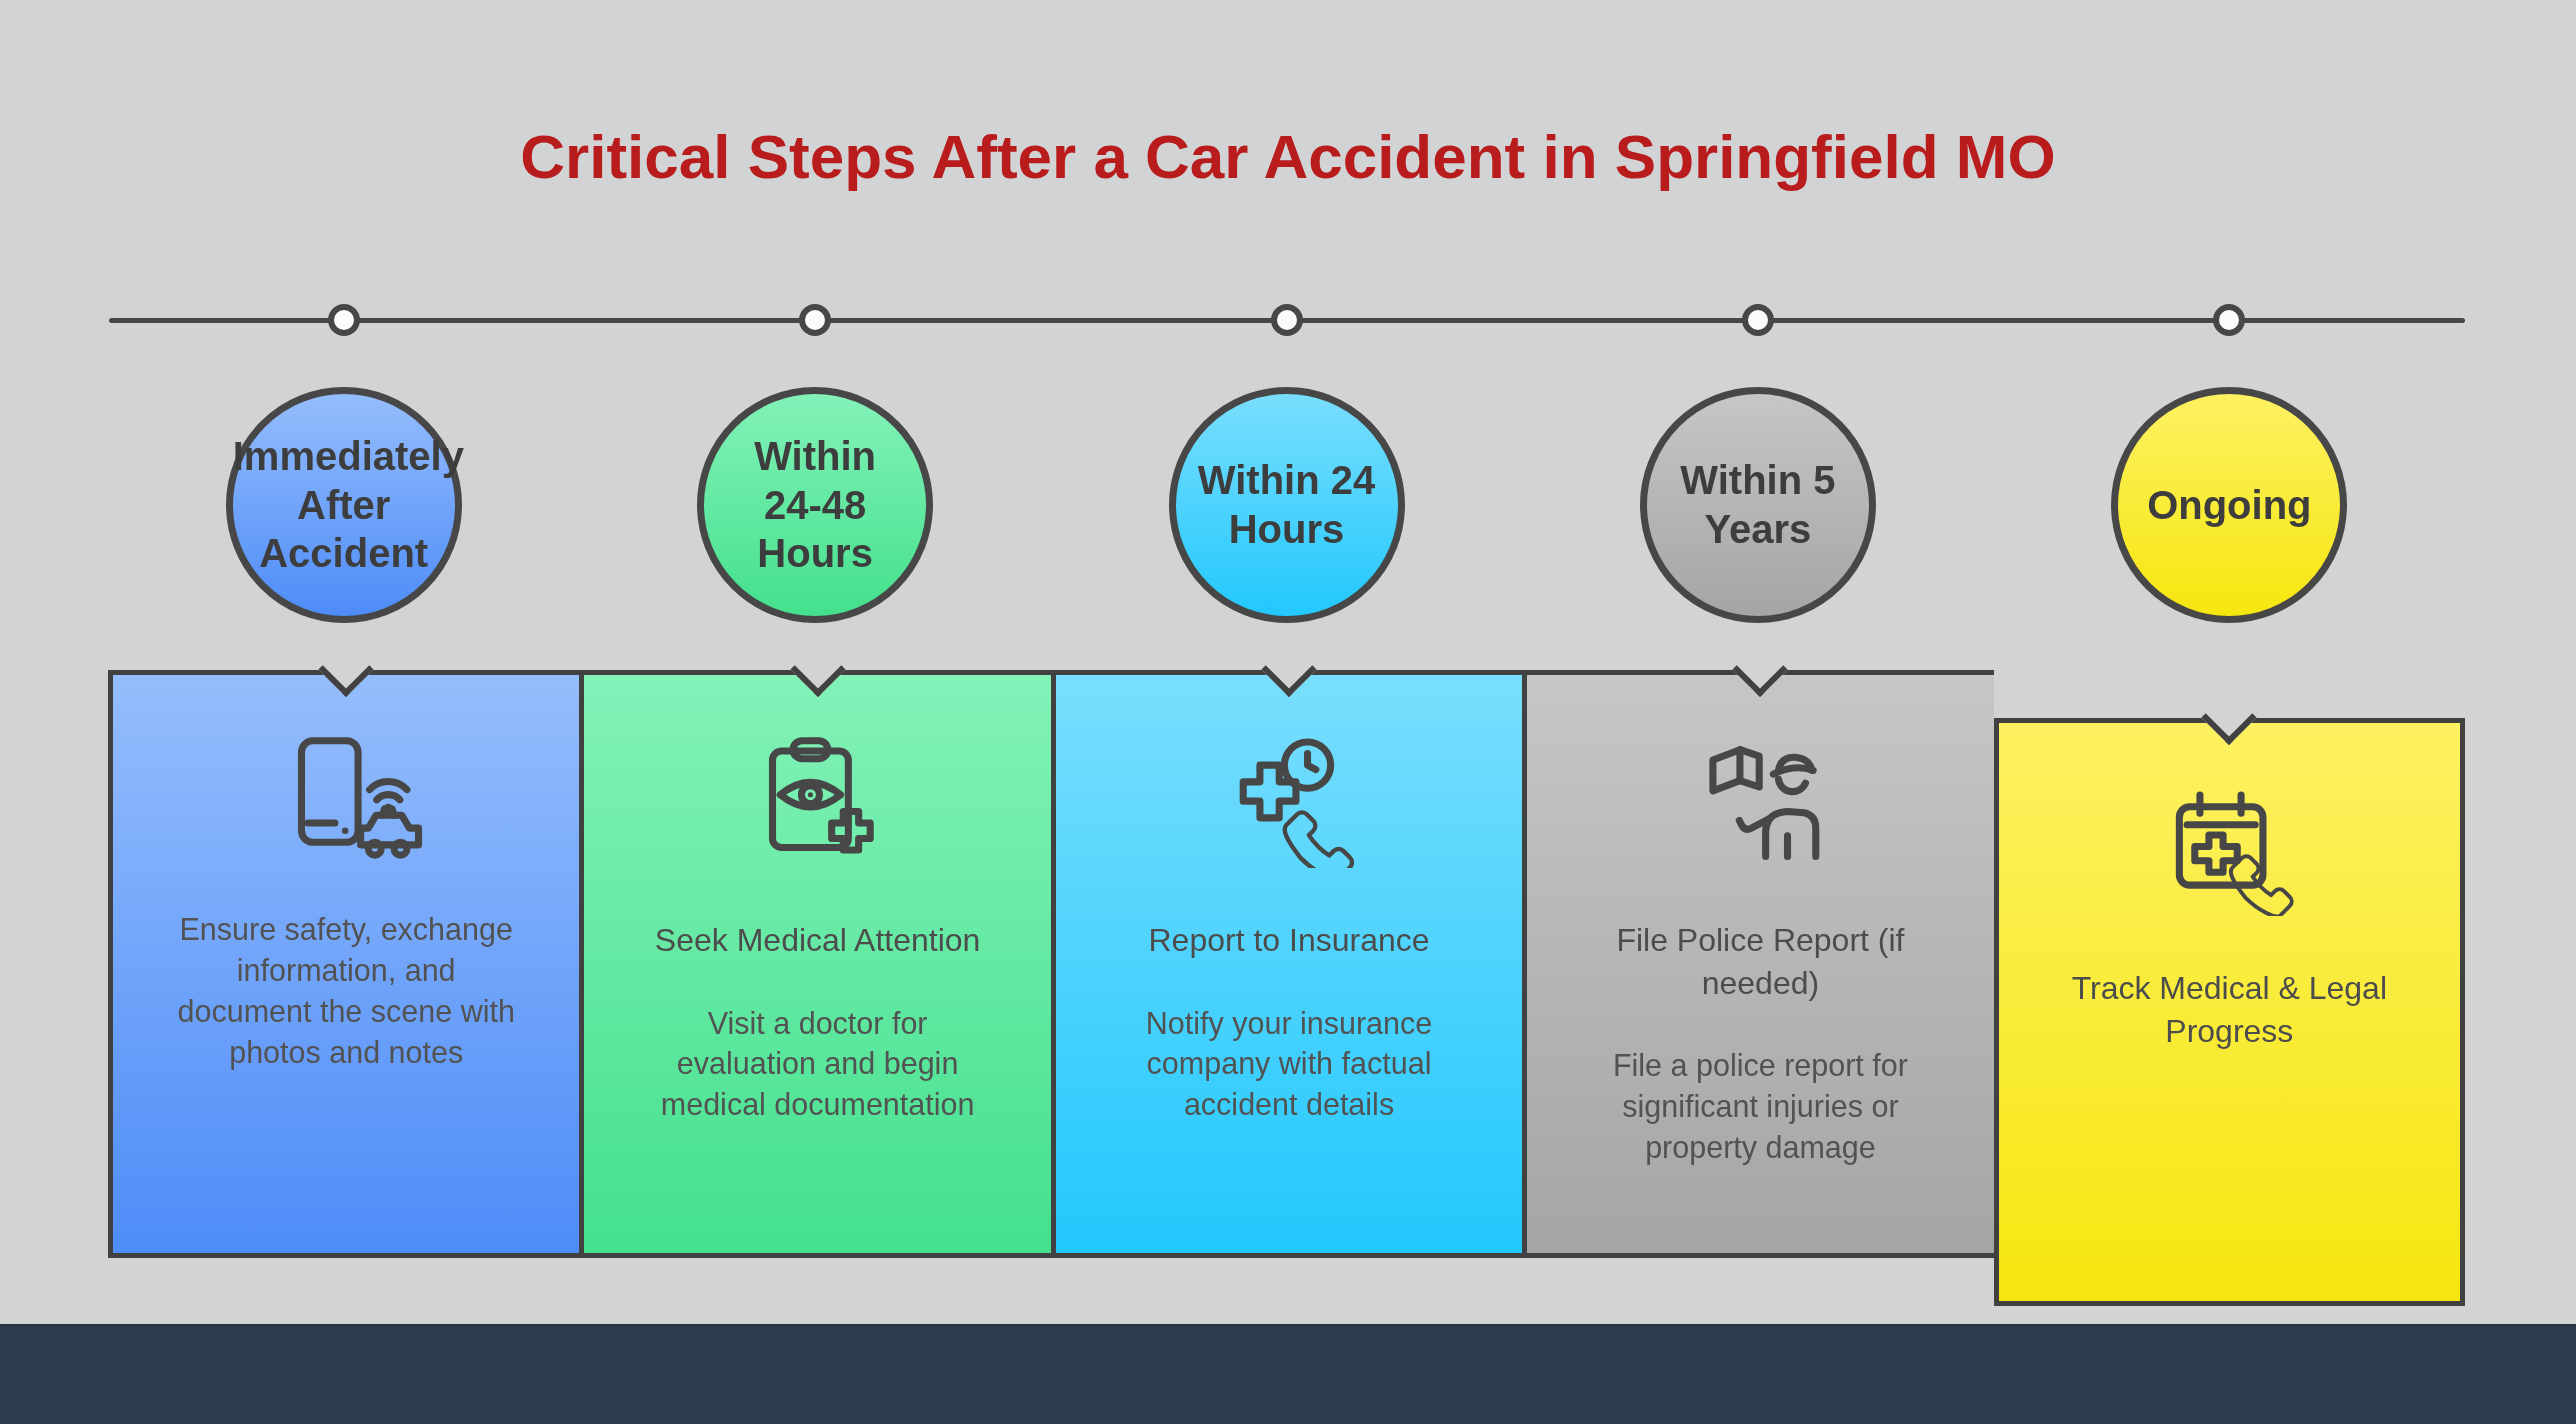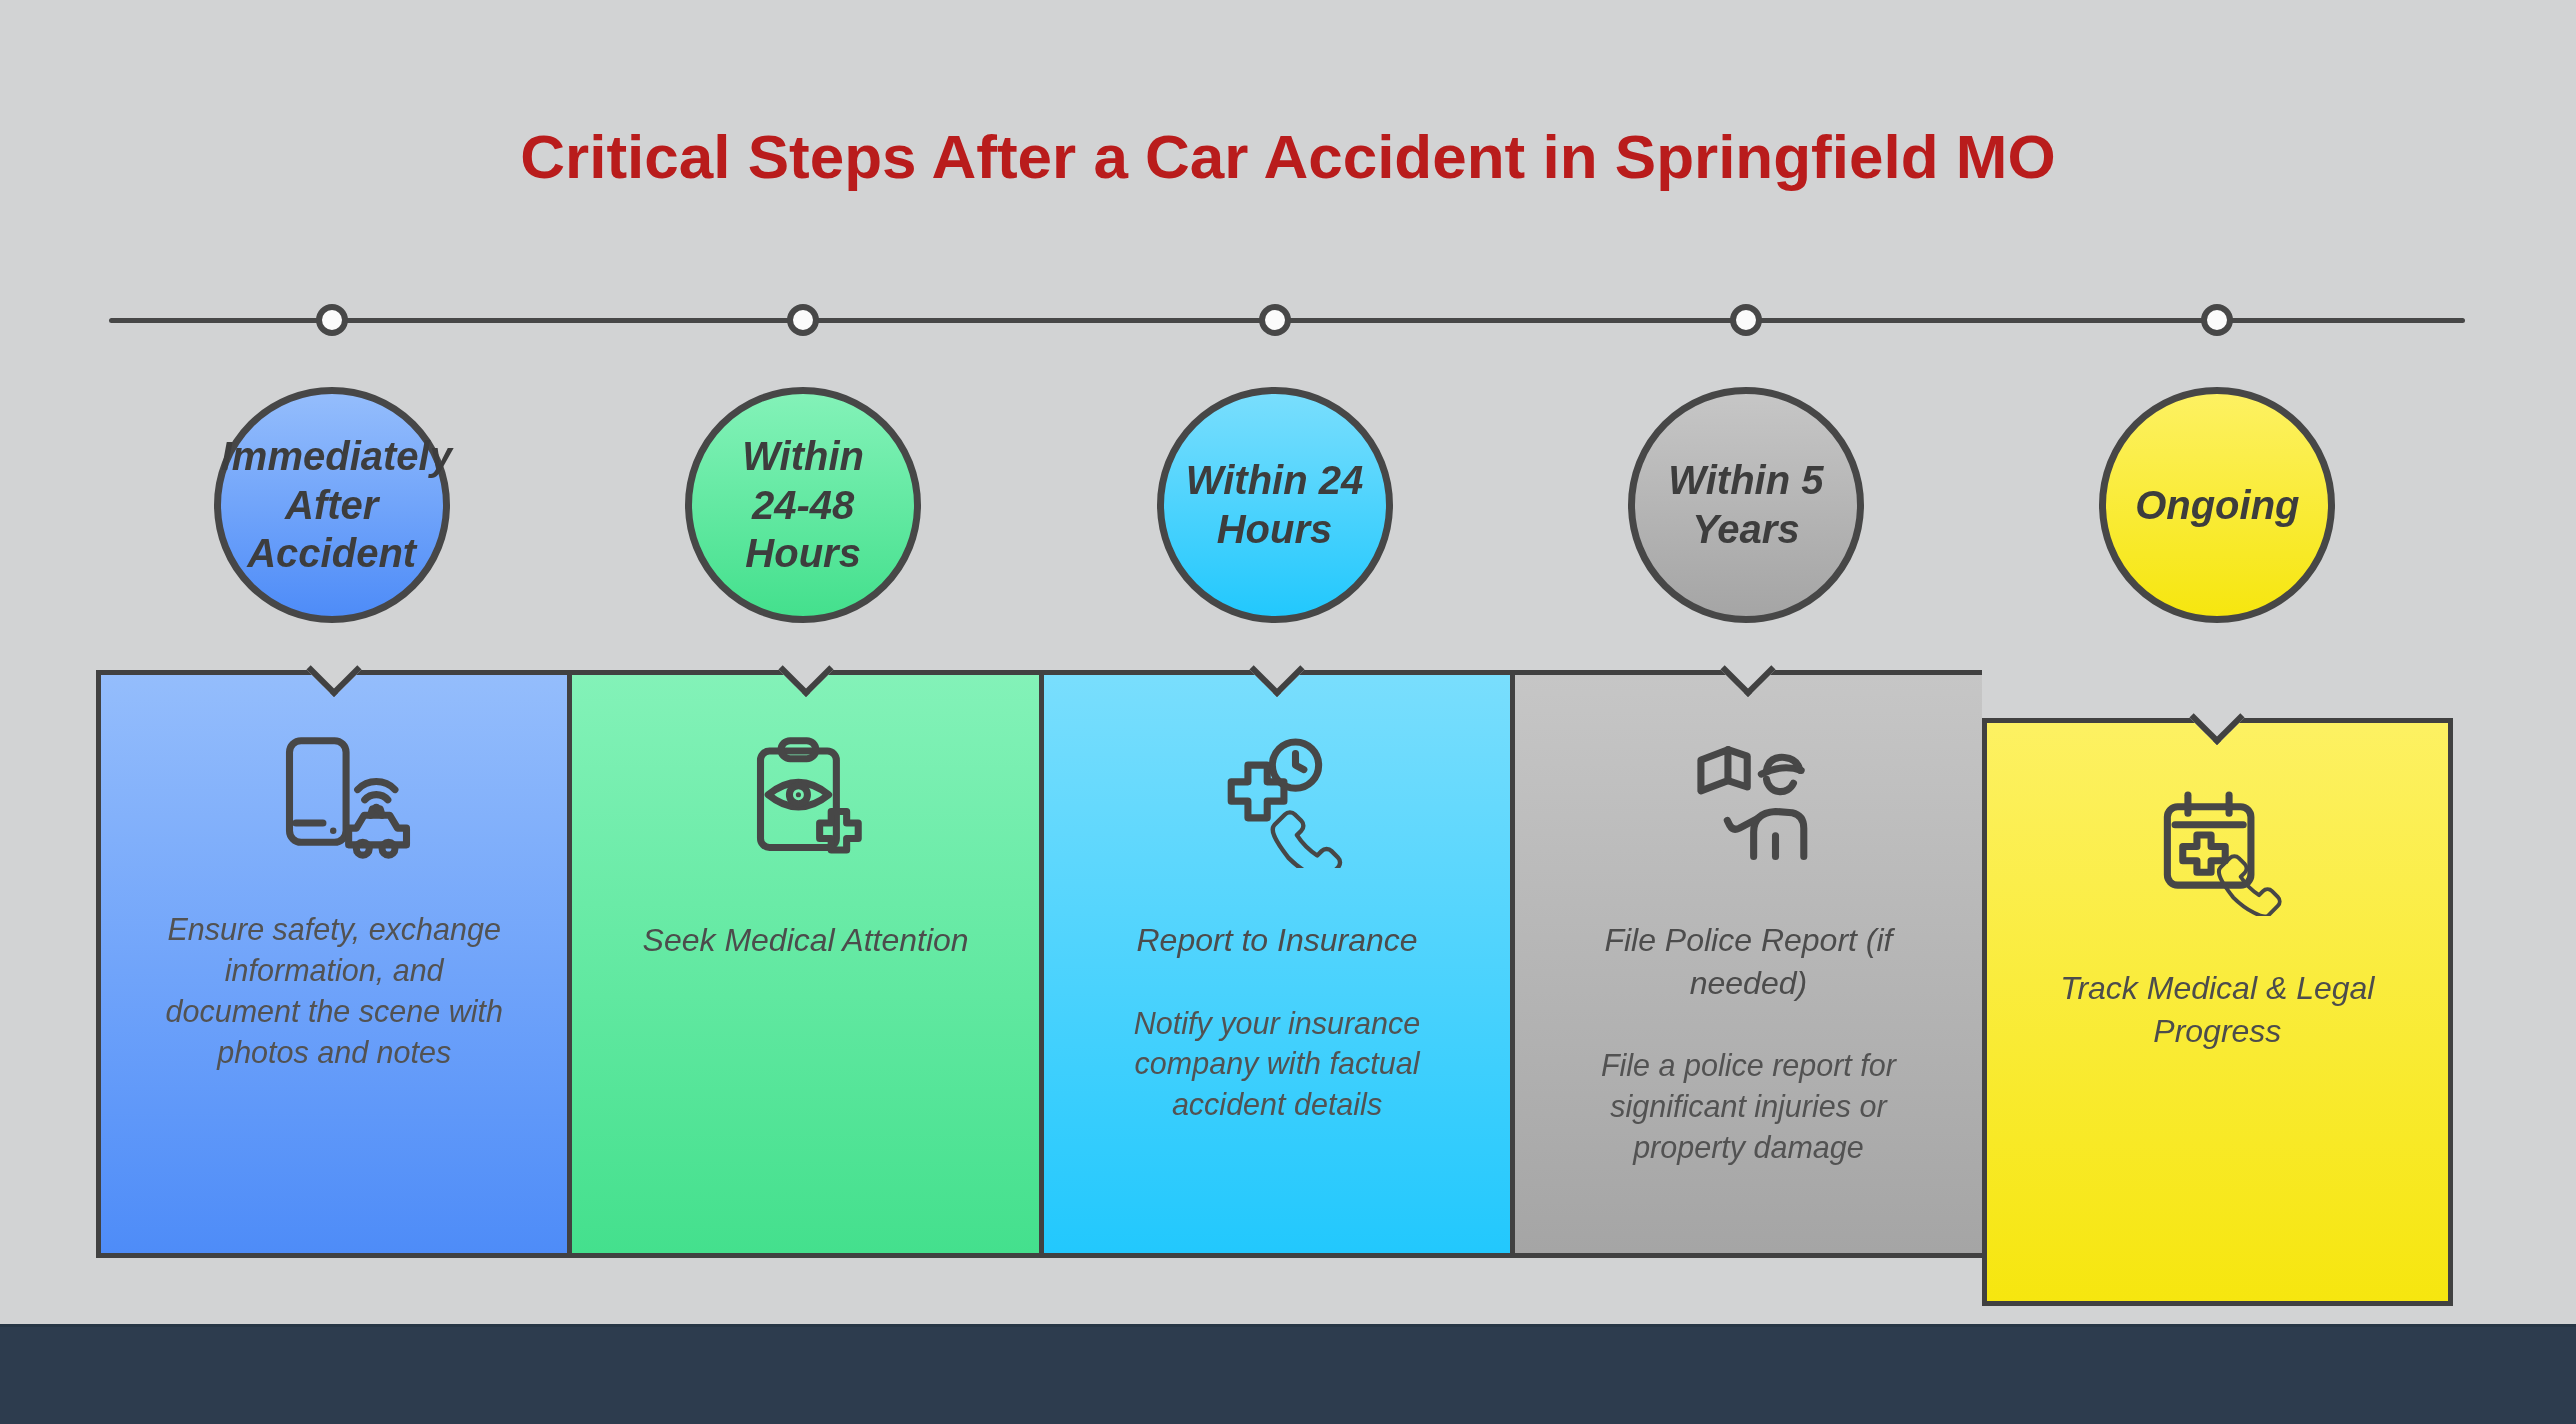--- a/index.html
+++ b/index.html
@@ -17,23 +17,22 @@
     text-align:center; font-size:62px; font-weight:700;
     color:#b91c1c; letter-spacing:0px;
   }
 
   .timeline-line {
     position:absolute; left:109px; top:318px;
     width:2356px; height:5.2px; background:var(--ink); border-radius:2.9px;
   }
 
   .steps-row {
-    position:absolute; left:96px; top:0; width:2357px; height:1425px;
+    position:absolute; left:108px; top:0; width:2357px; height:1425px;
     display:flex;
-    font-style:italic;
   }
   .step-col { position:relative; flex:1 1 0; }
 
   .node {
     position:absolute; top:304px; left:50%; transform:translateX(-50%);
     width:32px; height:32px; border:6.3px solid var(--ink);
     border-radius:50%; background:#fbfbfb;
   }
 
   .bubble {
@@ -134,20 +133,23 @@
             <svg viewBox="0 0 260 210" stroke="#474747" stroke-width="11" fill="none" stroke-linecap="round" stroke-linejoin="round">
               <rect x="60" y="28" width="118" height="150" rx="14"></rect>
               <rect x="92" y="12" width="54" height="28" rx="14"></rect>
               <path d="M72 96 Q119 58 166 96 Q119 134 72 96 Z"></path>
               <circle cx="119" cy="96" r="14"></circle>
               <circle cx="119" cy="96" r="4" fill="#474747" stroke="none"></circle>
               <path d="M170 122 h24 v18 h18 v24 h-18 v18 h-24 v-18 h-18 v-24 h18 z"></path>
             </svg>
           </div>
           <div class="card-title">Seek Medical Attention</div>
+          <div class="card-desc">Visit a doctor for
+evaluation and begin
+medical documentation</div>
         </div>
       </div>
     </div>
 
     <div class="step-col">
       <div class="node"></div>
       <div class="bubble" style="background: linear-gradient(rgb(121, 222, 253) 0%, rgb(34, 200, 253) 100%);">
         <div class="bubble-label">Within 24
 Hours</div>
       </div>

